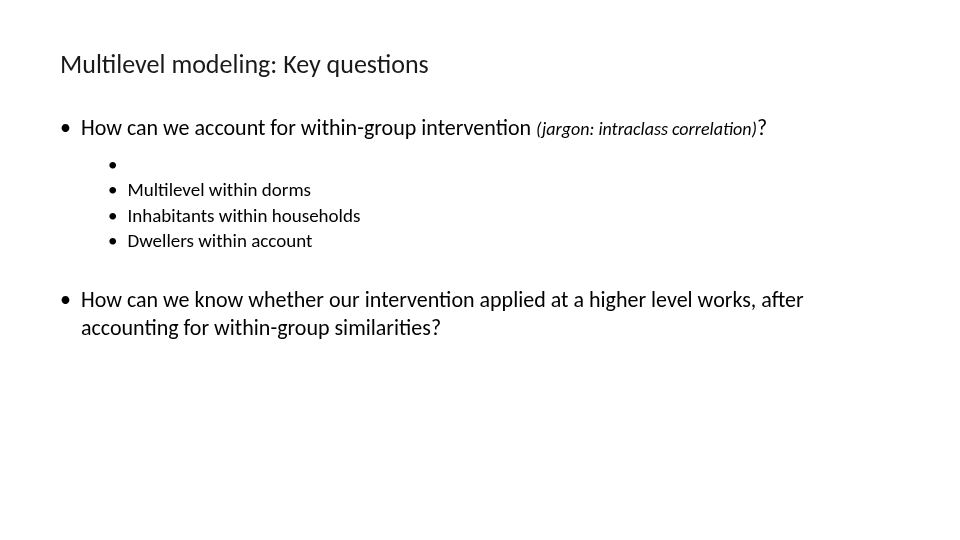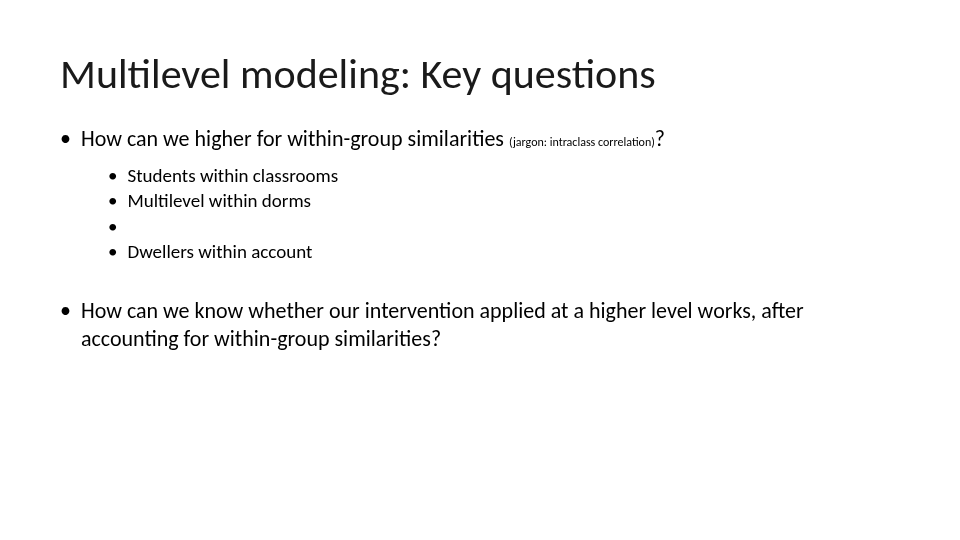--- a/index.html
+++ b/index.html
@@ -5,23 +5,23 @@
     * { margin: 0; padding: 0; box-sizing: border-box; }
     body {
       width: 960px;
       height: 540px;
       background: #ffffff;
       font-family: "Calibri", "Segoe UI", Arial, sans-serif;
       color: #000000;
       padding: 40px 60px 40px 60px;
     }
     .title {
-      font-size: 42px;
+      font-size: 26px;
       font-weight: 400;
-      margin-bottom: 26px;
+      margin-bottom: 34px;
       margin-top: 8px;
       color: #1a1a1a;
     }
     .bullet-l1 {
       display: flex;
       align-items: flex-start;
       font-size: 22px;
       margin-bottom: 10px;
       line-height: 1.25;
     }
@@ -34,50 +34,51 @@
       align-items: flex-start;
       font-size: 19px;
       margin-left: 48px;
       line-height: 1.35;
     }
     .bullet-l2 .dot {
       margin-right: 10px;
       flex-shrink: 0;
     }
     .jargon {
-      font-size: 12px;
+      font-size: 18px;
       vertical-align: baseline;
+      font-style: italic;
     }
     .sub-block {
       margin-bottom: 32px;
     }
   </style>
 </head>
 <body>
 
 <div class="title">Multilevel modeling: Key questions</div>
 
 <div class="bullet-l1">
   <span class="dot">•</span>
   <span>
-    <span>How can we higher for within-group similarities </span><span class="jargon">(jargon: intraclass correlation)</span><span>?</span>
+    <span>How can we account for within-group intervention </span><span class="jargon">(jargon: intraclass correlation)</span><span>?</span>
   </span>
 </div>
 
 <div class="sub-block">
   <div class="bullet-l2">
     <span class="dot">•</span>
-    <span>Students within classrooms</span>
   </div>
   <div class="bullet-l2">
     <span class="dot">•</span>
     <span>Multilevel within dorms</span>
   </div>
   <div class="bullet-l2">
     <span class="dot">•</span>
+    <span>Inhabitants within households</span>
   </div>
   <div class="bullet-l2">
     <span class="dot">•</span>
     <span>Dwellers within account</span>
   </div>
 </div>
 
 <div class="bullet-l1">
   <span class="dot">•</span>
   <span>How can we know whether our intervention applied at a higher level works, after accounting for within-group similarities?</span>

